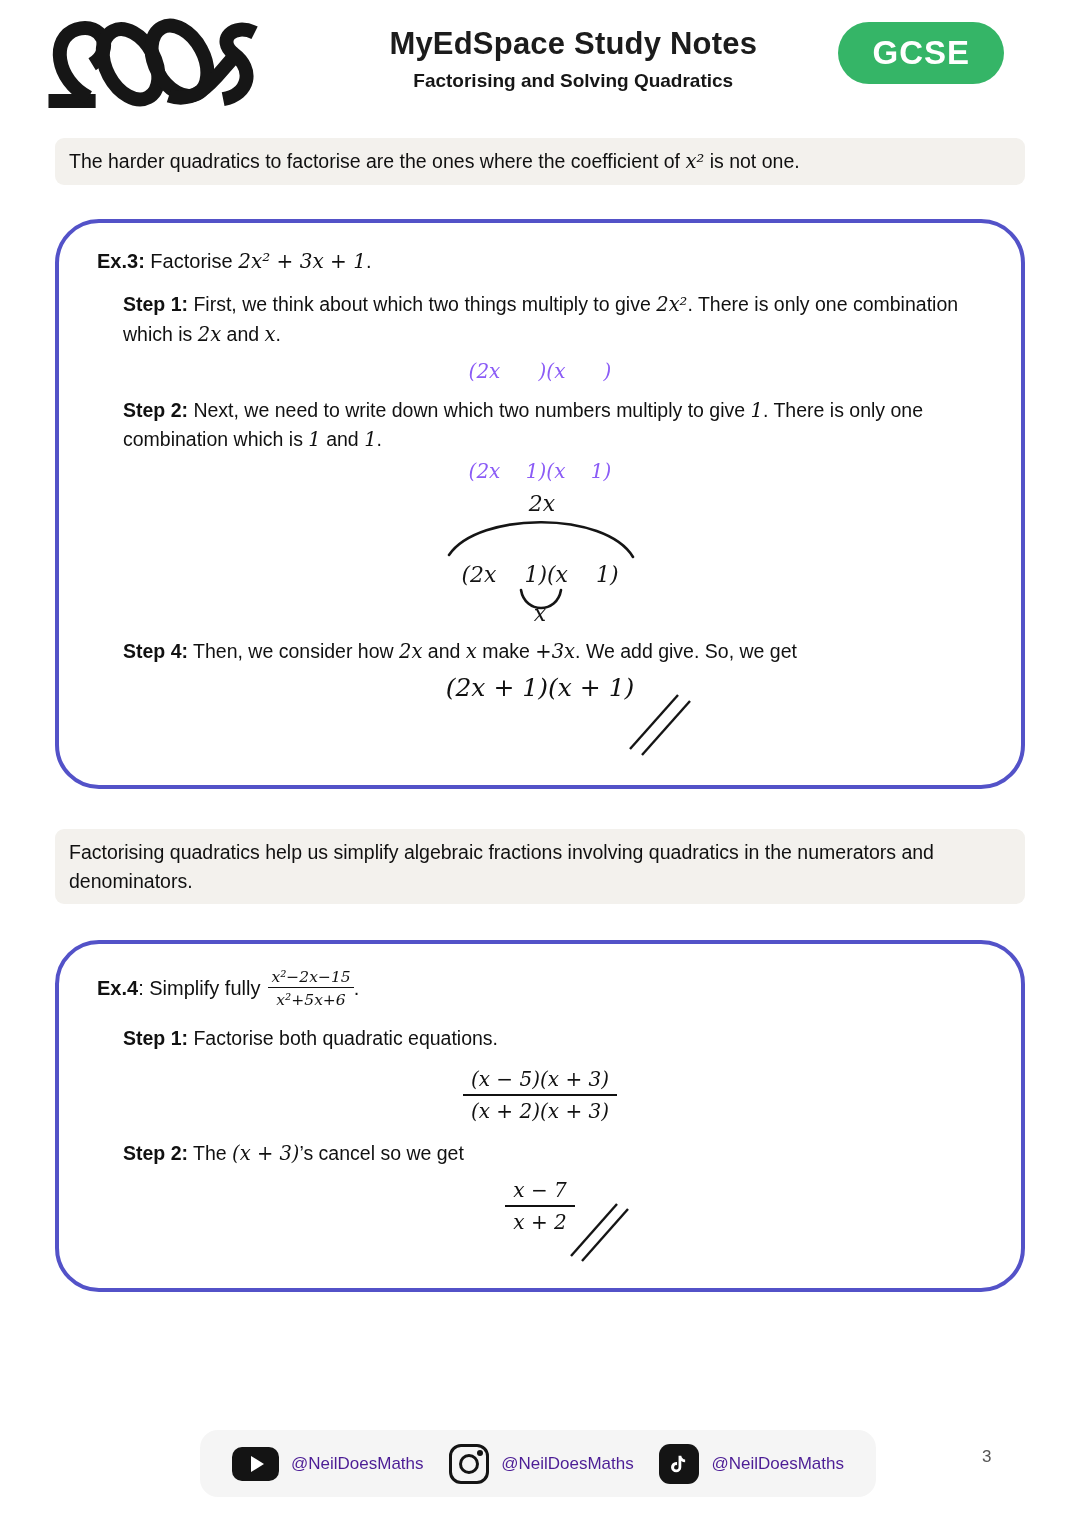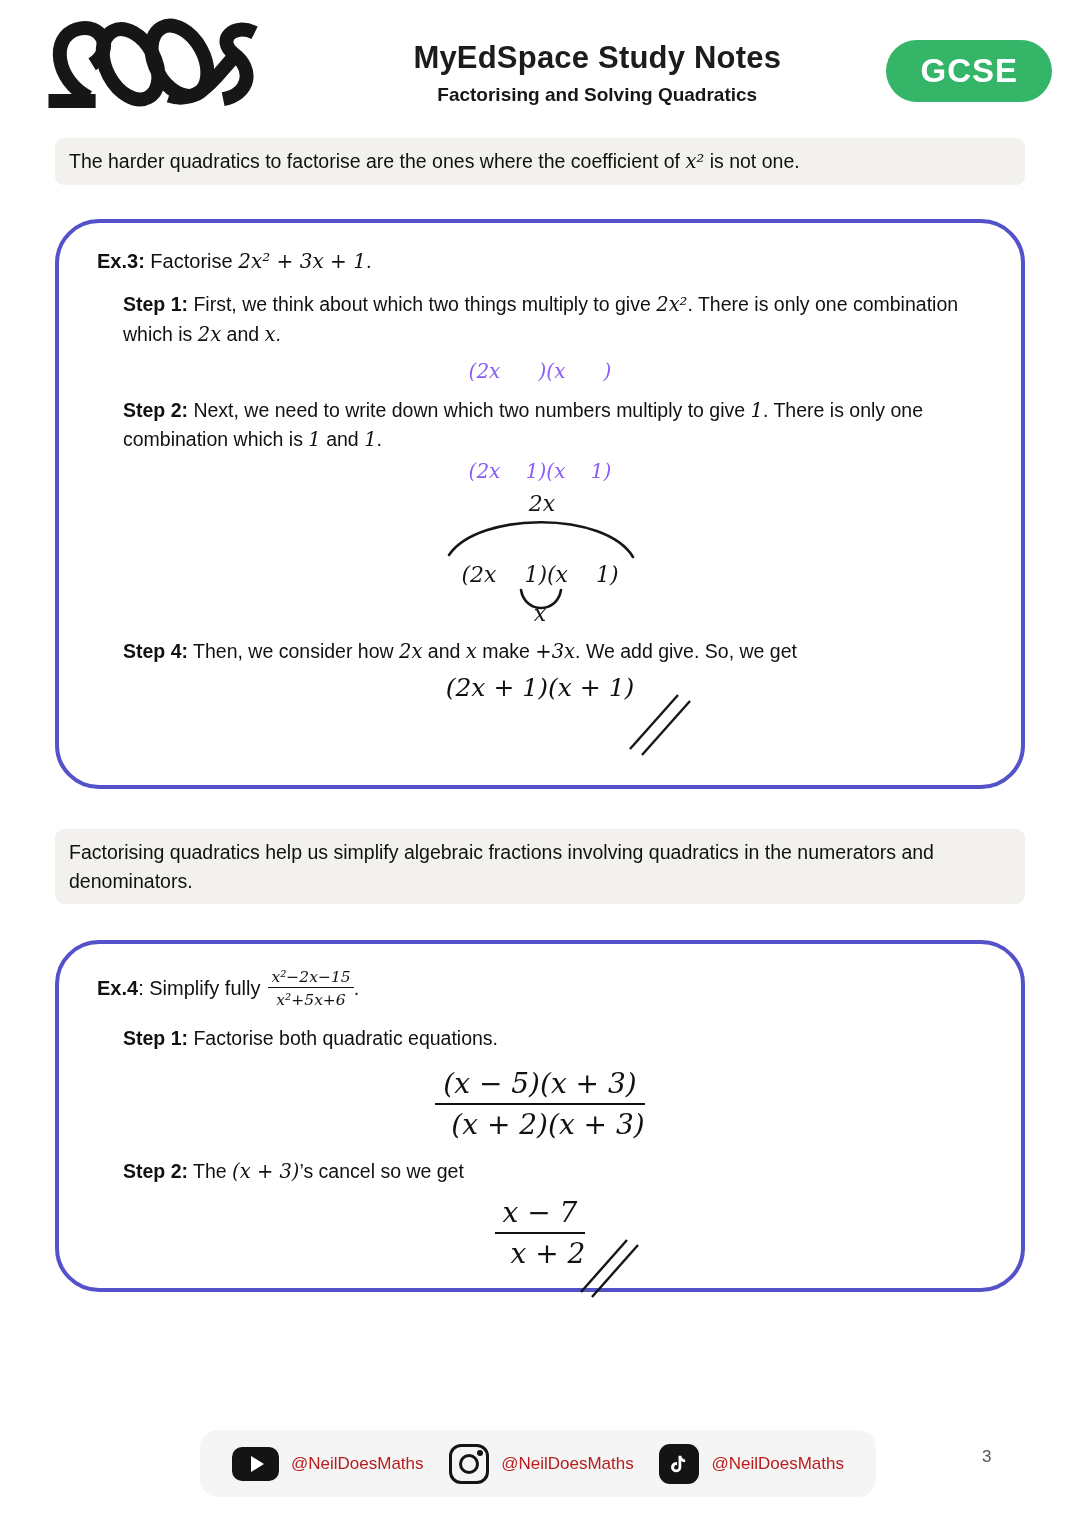--- a/index.html
+++ b/index.html
@@ -2,21 +2,21 @@
 <html><head>
 <meta charset="utf-8">
 <style>
   * { margin:0; padding:0; box-sizing:border-box; }
   body { background:#e8e8e8; font-family:"Liberation Sans", sans-serif; }
   .page {
     width:1080px; height:1527px; background:#ffffff; margin:0 auto;
     position:relative; overflow:hidden; color:#111;
   }
   
-  .header { display:flex; align-items:center; padding:16px 28px 0 38px; }
+  .header { display:flex; align-items:flex-start; padding:16px 76px 0 38px; }
   .logo-wrap { width:270px; }
   .head-center { flex:1; text-align:center; padding-top:10px; }
   .title { font-size:31px; font-weight:700; color:#1c1c1c; letter-spacing:.2px; }
   .subtitle { font-size:19px; font-weight:600; color:#161616; margin-top:8px; }
   .badge {
     background:#35b567; color:#fff; font-size:33px; font-weight:600;
     border-radius:34px; padding:12px 34px; margin-top:6px; letter-spacing:1px;
   }
   
   .callout {
@@ -43,35 +43,35 @@
   .diagram-wrap { text-align:center; margin-top:4px; }
   .result-line { text-align:center; margin-top:6px; }
   .result-inner { position:relative; display:inline-block;
     font-family:"DejaVu Serif", serif; font-style:italic; font-size:25px; }
   .slashes { position:absolute; }
   .slash-a { right:-64px; top:16px; }
   
   .frac { display:inline-block; text-align:center; font-family:"DejaVu Serif", serif; font-style:italic; }
   .frac .num { display:block; padding:0 8px 3px 8px; border-bottom:2px solid #111; }
   .frac .den { display:block; padding-top:3px; }
-  .frac-display { font-size:28px;text-align:right; }
+  .frac-display { font-size:20px; }
   .frac-center { text-align:center; margin-top:14px; }
   .frac-rel { position:relative; display:inline-block; }
   .slash-b { right:-62px; bottom:-30px; }
   .ex4-heading { display:flex; align-items:center; font-size:20px; }
   .frac-inline { font-size:15.5px; margin-left:8px; }
   .frac-inline .num { border-bottom-width:1.5px; padding:0 3px 1px 3px; }
   
   .footer-pill {
     position:absolute; left:200px; top:1430px; width:676px; height:67px;
     background:#f5f5f5; border-radius:18px; display:flex; align-items:center;
     justify-content:space-between; padding:0 32px;
   }
   .social { display:flex; align-items:center; gap:12px; cursor:pointer; }
-  .handle { font-size:17px; color:#b91c1c; font-weight:500; }
+  .handle { font-size:17px; color:#4c1d95; font-weight:500; }
   .yt-icon { width:47px; height:34px; background:#141414; border-radius:10px;
     display:flex; align-items:center; justify-content:center; }
   .yt-tri { width:0; height:0; border-left:13px solid #fff;
     border-top:8px solid transparent; border-bottom:8px solid transparent; margin-left:3px; }
   .ig-icon { width:40px; height:40px; border:3px solid #141414; border-radius:12px; position:relative; }
   .ig-lens { position:absolute; inset:7px; border:3px solid #141414; border-radius:50%; }
   .ig-dot { position:absolute; top:3px; right:3px; width:6px; height:6px; background:#141414; border-radius:50%; }
   .tt-icon { width:40px; height:40px; background:#141414; border-radius:11px;
     display:flex; align-items:center; justify-content:center; }
   .page-num { position:absolute; left:982px; top:1447px; font-size:17px; color:#555; }

